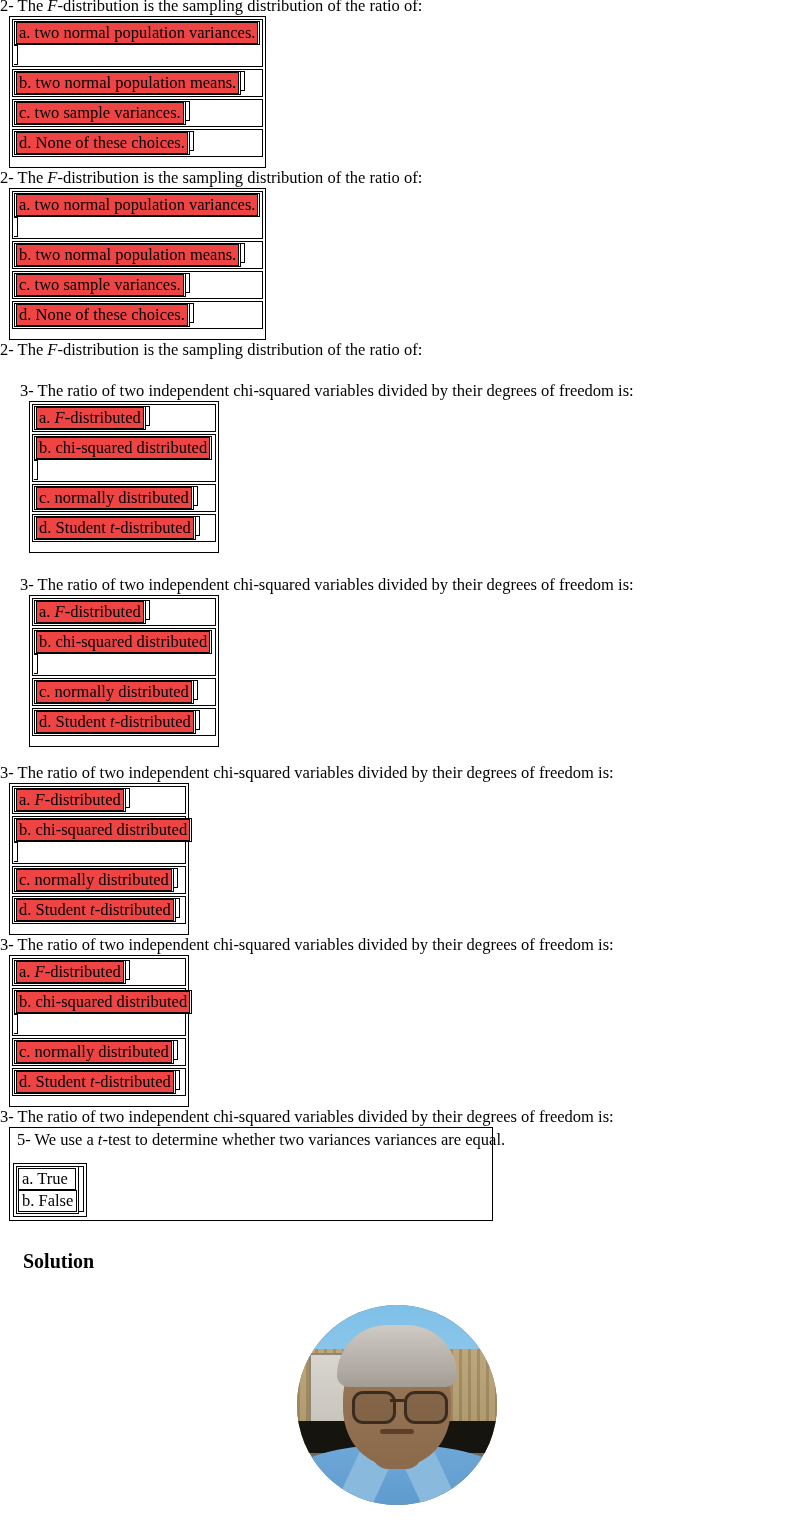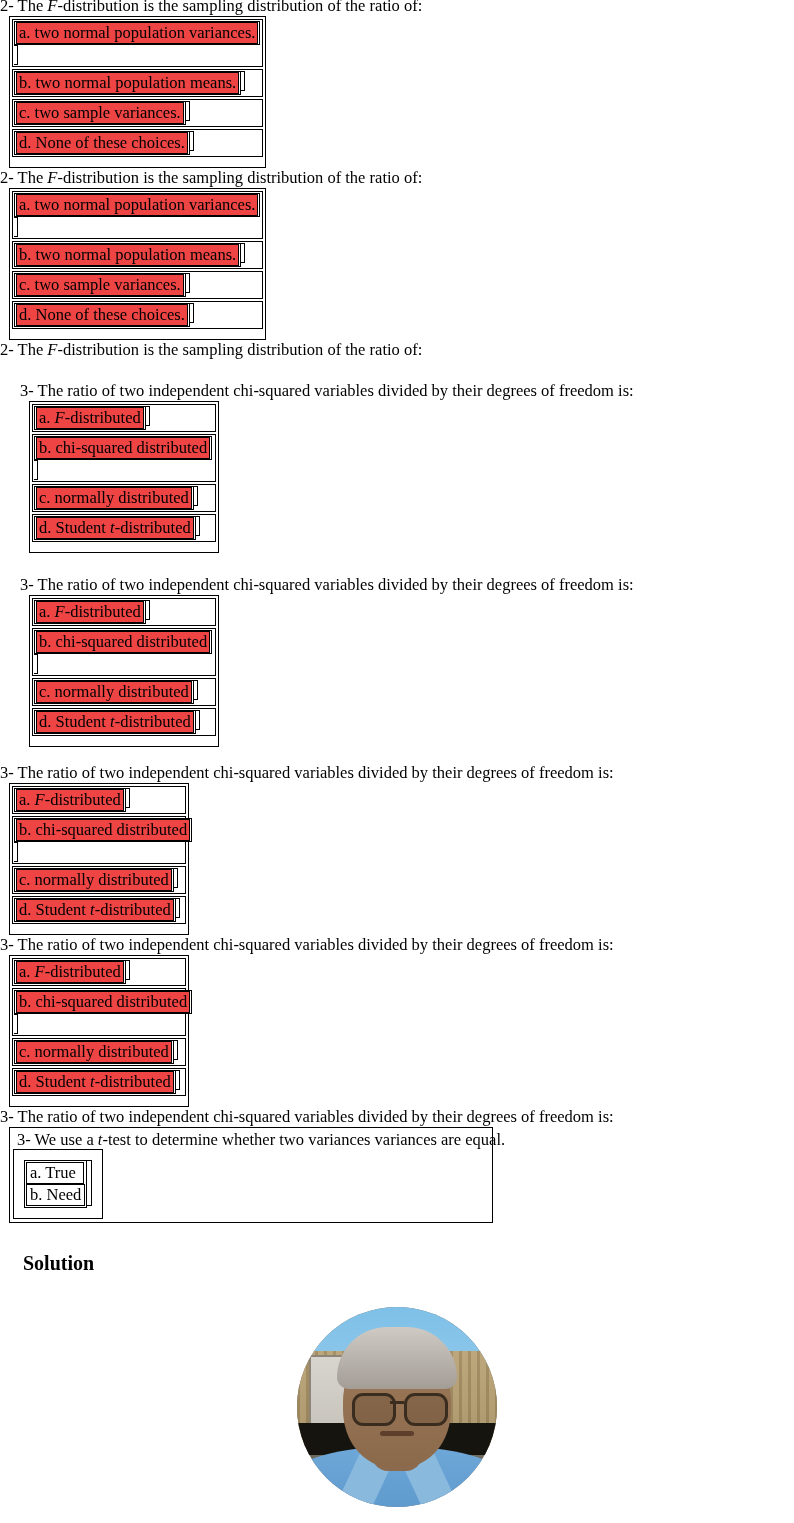--- a/index.html
+++ b/index.html
@@ -96,22 +96,22 @@
   }
   .tf-question {
     font-size: 16.5px;
     line-height: 19px;
     white-space: nowrap;
     padding-left: 4px;
   }
   .tf-group {
     border: 1px solid #000;
     display: inline-block;
-    padding: 10px;
-    margin-top: 0;
+    padding: 2px;
+    margin-top: 14px;
     background: #fff;
     box-sizing: border-box;
   }
   .tf-group-inner {
     border: 1px solid #000;
     padding: 1px;
     display: inline-block;
     box-sizing: border-box;
   }
   .tf-cellwrap {
@@ -383,26 +383,26 @@
   </div>
 
   
   <div class="q-line">
     <span>3- The ratio of two independent chi-squared variables divided by their degrees of freedom is:</span>
   </div>
 
   
   <div class="tf-outer">
     <div class="tf-question">
-      <span>3- We use a </span><i class="mvar">t</i><span>-test to determine whether two variances variances are equal.</span>
+      <span>5- We use a </span><i class="mvar">t</i><span>-test to determine whether two variances variances are equal.</span>
     </div>
     <div class="tf-group">
       <span class="tf-group-inner">
         <span class="tf-cellwrap"><span class="tf-cell">a. True</span></span>
-        <span class="tf-cellwrap"><span class="tf-cell">b. Need</span></span>
+        <span class="tf-cellwrap"><span class="tf-cell">b. False</span></span>
       </span><span class="tf-sliver" style="height:46px;"></span>
     </div>
   </div>
 
   
   <div class="solution-heading">Solution</div>
 
   
   <div class="avatar-wrap">
     <div class="avatar">

